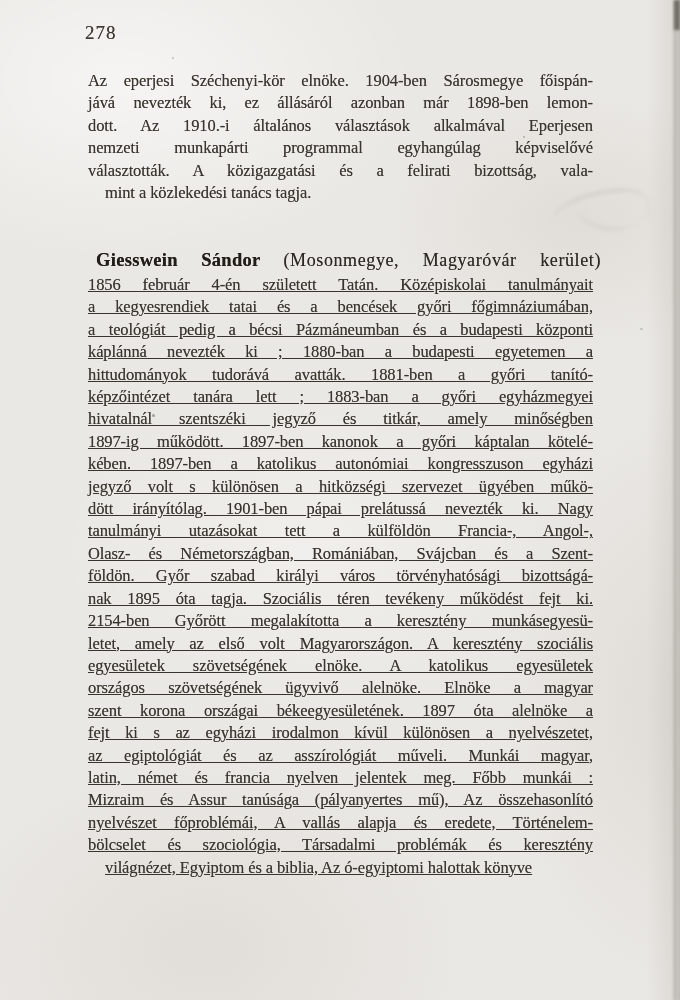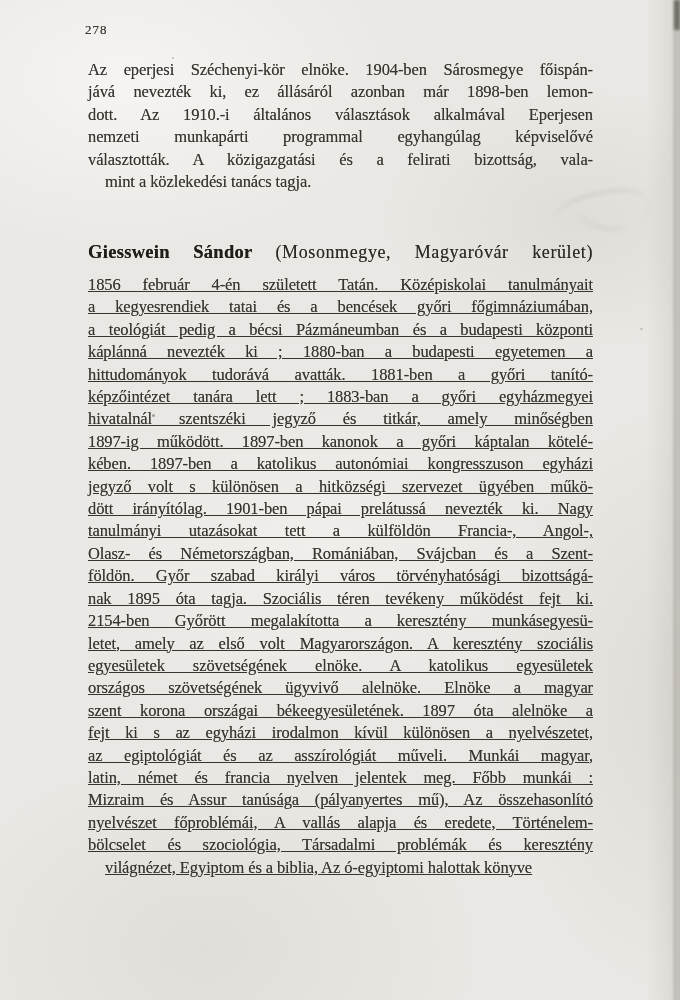--- a/index.html
+++ b/index.html
@@ -21,48 +21,48 @@
       radial-gradient(ellipse 420px 300px at 30% 95%, rgba(203,199,192,0.30), rgba(203,199,192,0) 65%),
       radial-gradient(ellipse 260px 420px at 100% 70%, rgba(190,185,177,0.25), rgba(190,185,177,0) 70%),
       linear-gradient(to right, rgba(120,114,106,0) 95%, rgba(120,114,106,0.10) 98.6%, rgba(95,90,83,0.30) 100%);
     font-family: "Liberation Serif", "DejaVu Serif", serif;
     color: #38342e;
   }
   .page-number {
     position: absolute;
     left: 85px;
     top: 22px;
-    font-size: 13px;
+    font-size: 19px;
     letter-spacing: 1px;
     color: #3c3832;
     text-shadow: 0 0 0.5px rgba(56,52,46,0.65);
   }
   .textblock {
     position: absolute;
     left: 88px;
     width: 505px;
     font-size: 16.5px;
     letter-spacing: -0.1px;
     text-shadow: 0 0 0.5px rgba(56,52,46,0.6);
   }
-  .para1 { top: 59px; }
+  .para1 { top: 70px; }
   .para2 { top: 274px; text-decoration: underline; }
   .line {
     line-height: 22.4px;
     text-align: justify;
     text-align-last: justify;
     white-space: normal;
   }
   .line.last { text-align-last: left; margin-left: 17px; }
   .entry-heading {
     position: absolute;
     left: 88px;
     top: 240px;
     width: 505px;
-    margin: 0;
+    margin: 8px;
     font-size: 18px;
     font-weight: normal;
     line-height: 24px;
     text-align: justify;
     text-align-last: justify;
     color: #2c2823;
   }
   .entry-name {
     font-weight: bold;
     font-size: 18.5px;

